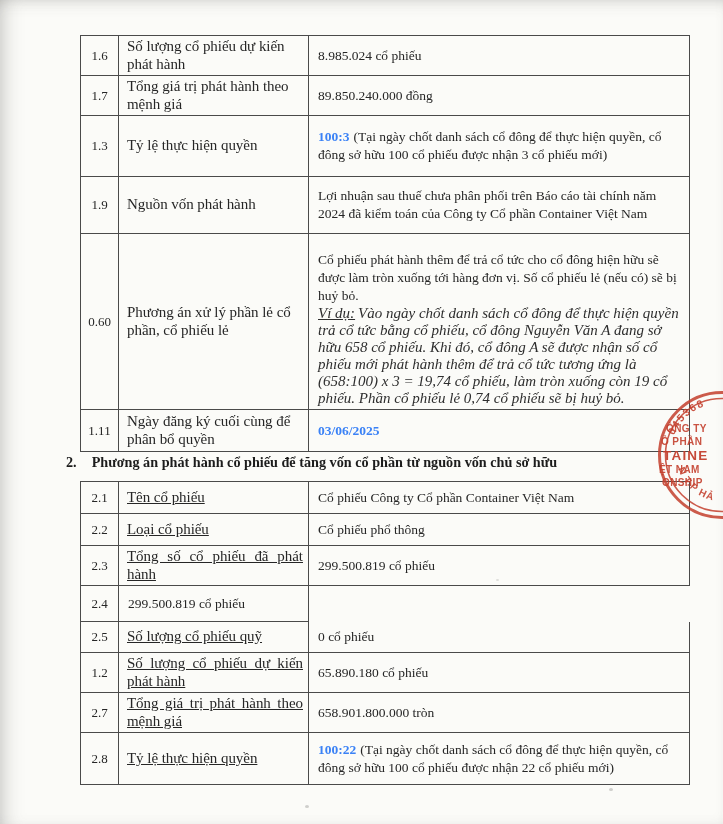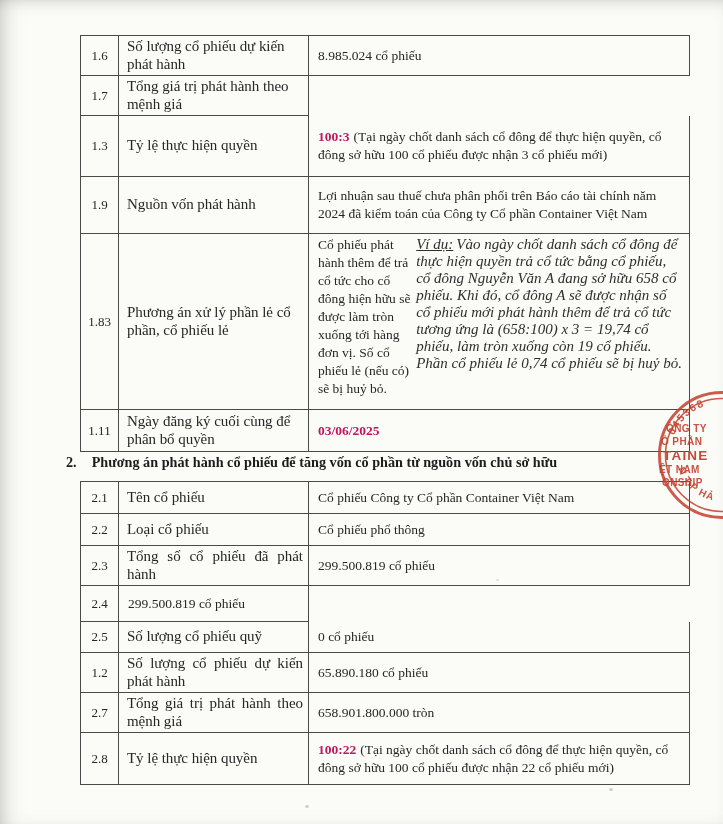--- a/index.html
+++ b/index.html
@@ -25,25 +25,25 @@
   .tr{display:grid;grid-template-columns:38px 190px 1fr;}
   .td{
     border-right:1.5px solid #4a4a4a;
     border-bottom:1.5px solid #4a4a4a;
     box-sizing:border-box;
     display:flex;align-items:center;
     overflow:hidden;
   }
   .no{justify-content:center;font-size:13px;padding:2px;}
   .label{padding:2px 5px 2px 8px;font-size:15px;line-height:17.5px;letter-spacing:-0.05px;}
-  #tbl2 .label{text-align:justify;}
+  #tbl2 .label{text-align:justify;text-decoration:underline;}
   .value{padding:2px 5px 2px 9px;font-size:13.5px;line-height:18px;}
-  .value.block{flex-direction:row;align-items:flex-start;justify-content:flex-end;}
+  .value.block{flex-direction:column;align-items:flex-start;justify-content:flex-end;}
   .value p{margin:0;}
-  .bold{font-weight:bold;color:#be185d;}
+  .bold{font-weight:bold;color:#3b82f6;}
   .value .bold.lead{margin-right:4px;}
   .example{font-style:italic;font-size:15px;line-height:17px;margin-top:3px;color:#2e2e2e;}
   .ex-label{text-decoration:underline;font-style:italic;}
   .ex-text{margin-left:3px;}
   .sec-head{
     position:absolute;left:66px;top:454px;width:560px;
     display:flex;gap:15px;
     font-weight:bold;font-size:14.2px;color:#1c1c1c;line-height:17px;
   }
   
@@ -64,35 +64,36 @@
 
   <div class="tbl" id="tbl1">
     <div class="tr" style="min-height:38px">
       <div class="td no">1.6</div>
       <div class="td label">Số lượng cổ phiếu dự kiến phát hành</div>
       <div class="td value">8.985.024 cổ phiếu</div>
     </div>
     <div class="tr" style="min-height:39px">
       <div class="td no">1.7</div>
       <div class="td label">Tổng giá trị phát hành theo mệnh giá</div>
+      <div class="td value">89.850.240.000 đồng</div>
     </div>
     <div class="tr" style="min-height:61px">
       <div class="td no">1.3</div>
       <div class="td label">Tỷ lệ thực hiện quyền</div>
       <div class="td value">
           <p><span class="bold lead">100:3</span><span>(Tại ngày chốt danh sách cổ đông để thực hiện quyền, cổ đông sở hữu 100 cổ phiếu được nhận 3 cổ phiếu mới)</span></p>
         </div>
     </div>
     <div class="tr" style="min-height:57px">
       <div class="td no">1.9</div>
       <div class="td label">Nguồn vốn phát hành</div>
       <div class="td value">Lợi nhuận sau thuế chưa phân phối trên Báo cáo tài chính năm 2024 đã kiểm toán của Công ty Cổ phần Container Việt Nam</div>
     </div>
     <div class="tr" style="min-height:176px">
-      <div class="td no">1.83</div>
+      <div class="td no">0.60</div>
       <div class="td label">Phương án xử lý phần lẻ cổ phần, cổ phiếu lẻ</div>
       <div class="td value block">
         <p>Cổ phiếu phát hành thêm để trả cổ tức cho cổ đông hiện hữu sẽ được làm tròn xuống tới hàng đơn vị. Số cổ phiếu lẻ (nếu có) sẽ bị huỷ bỏ.</p>
         <p class="example"><span class="ex-label">Ví dụ:</span><span class="ex-text">Vào ngày chốt danh sách cổ đông để thực hiện quyền trả cổ tức bằng cổ phiếu, cổ đông Nguyễn Văn A đang sở hữu 658 cổ phiếu. Khi đó, cổ đông A sẽ được nhận số cổ phiếu mới phát hành thêm để trả cổ tức tương ứng là (658:100) x 3 = 19,74 cổ phiếu, làm tròn xuống còn 19 cổ phiếu. Phần cổ phiếu lẻ 0,74 cổ phiếu sẽ bị huỷ bỏ.</span></p>
       </div>
     </div>
     <div class="tr" style="min-height:42px">
       <div class="td no">1.11</div>
       <div class="td label">Ngày đăng ký cuối cùng để phân bổ quyền</div>
       <div class="td value">

